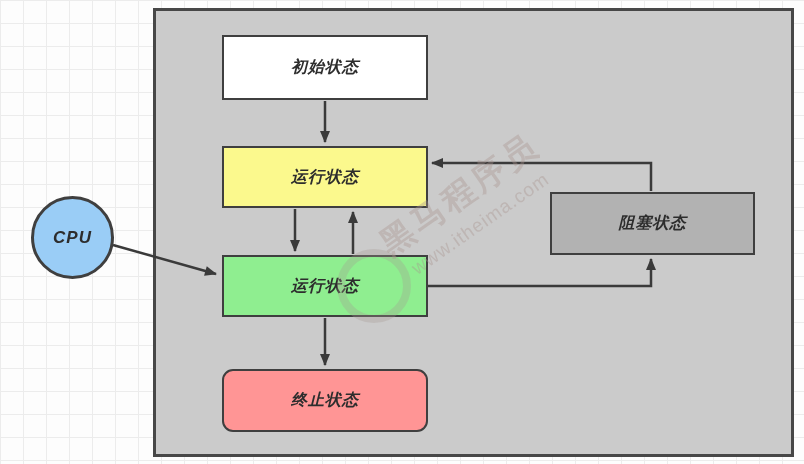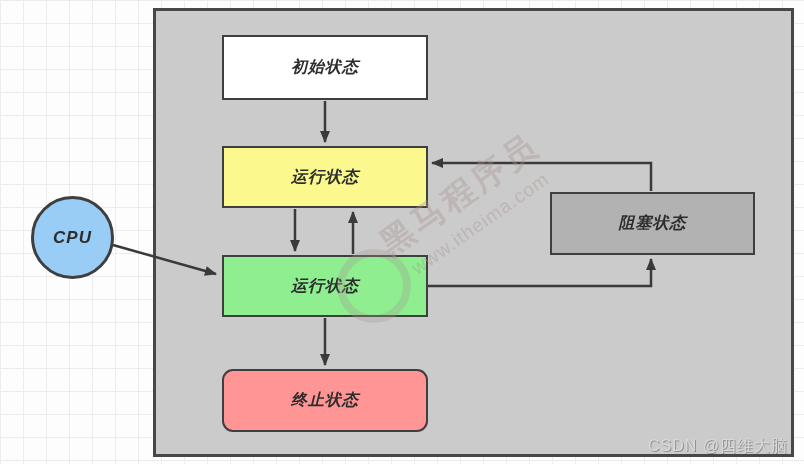--- a/index.html
+++ b/index.html
@@ -128,15 +128,14 @@
   <div class="node node-terminated" style="background: rgb(255, 149, 149);">终止状态</div>
 
   <div class="node node-cpu" style="background: rgb(154, 205, 246); font-style: italic;">CPU</div>
 
   <div class="wm-brand">
     <div class="line1">黑马程序员</div>
     <div class="line2">www.itheima.com</div>
   </div>
   <div class="wm-ring"></div>
 
-  <div class="wm-csdn">CSDN @四维大脑</div>
 
 </div>
 
 </body></html>

